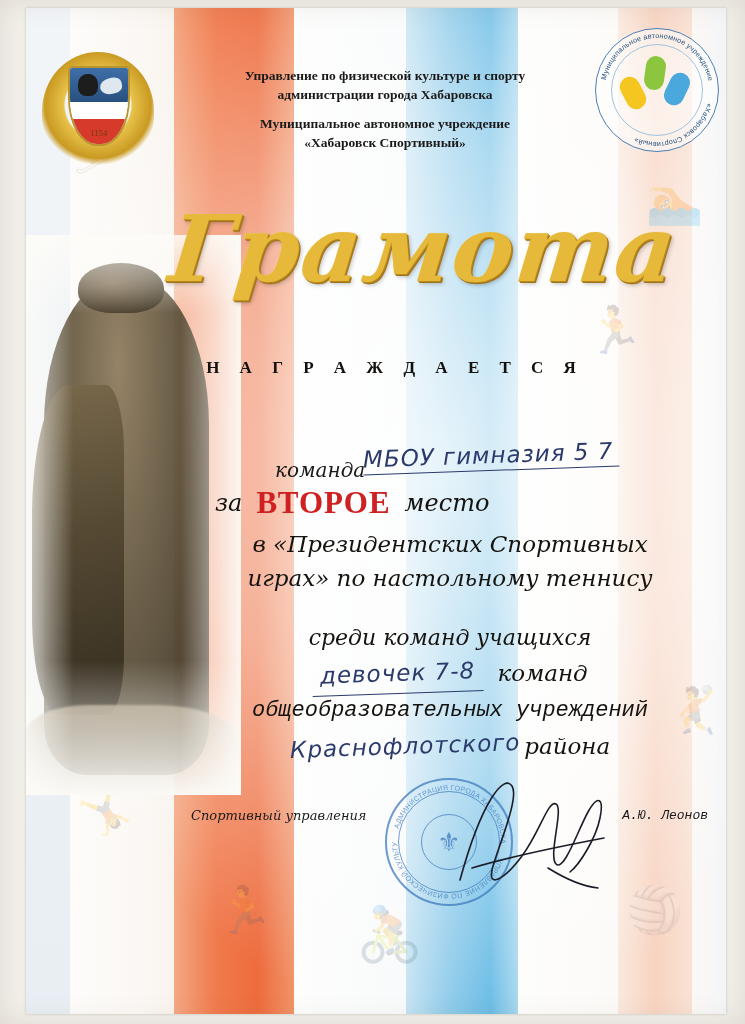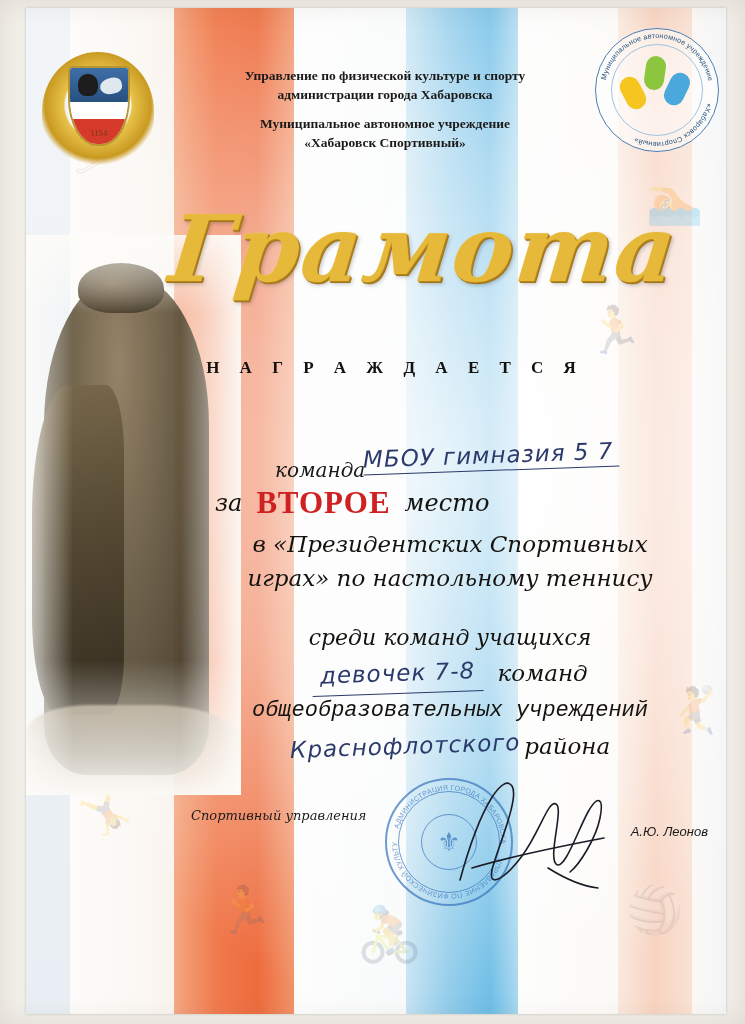--- a/index.html
+++ b/index.html
@@ -395,22 +395,22 @@
     left: 165px;
     top: 8px;
     font-family: "DejaVu Serif", serif;
     font-style: italic;
     font-size: 13px;
     color: #1a1a1a;
   }
   .sign-row .name {
     position: absolute;
     right: 18px;
-    top: 24px;
-    font-family: Liberation Sans, sans-serif;
+    top: 8px;
+    font-family: Liberation Mono, monospace;
     font-style: italic;
     font-size: 13px;
     color: #1a1a1a;
   }
 
   
   .stamp {
     position: absolute;
     left: 385px;
     top: 778px;

